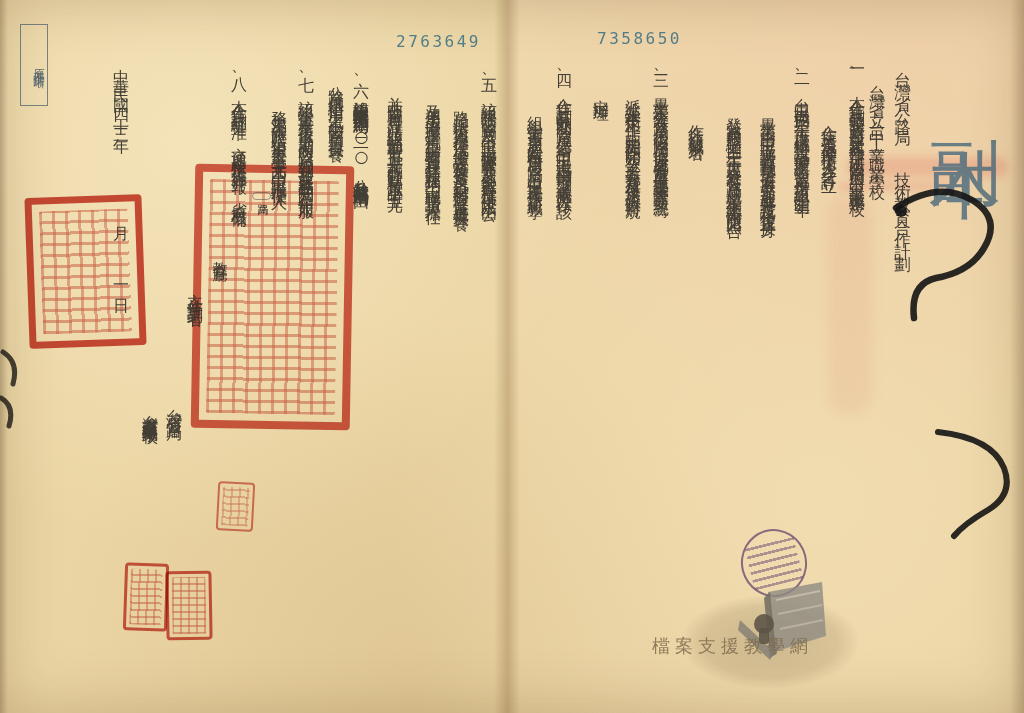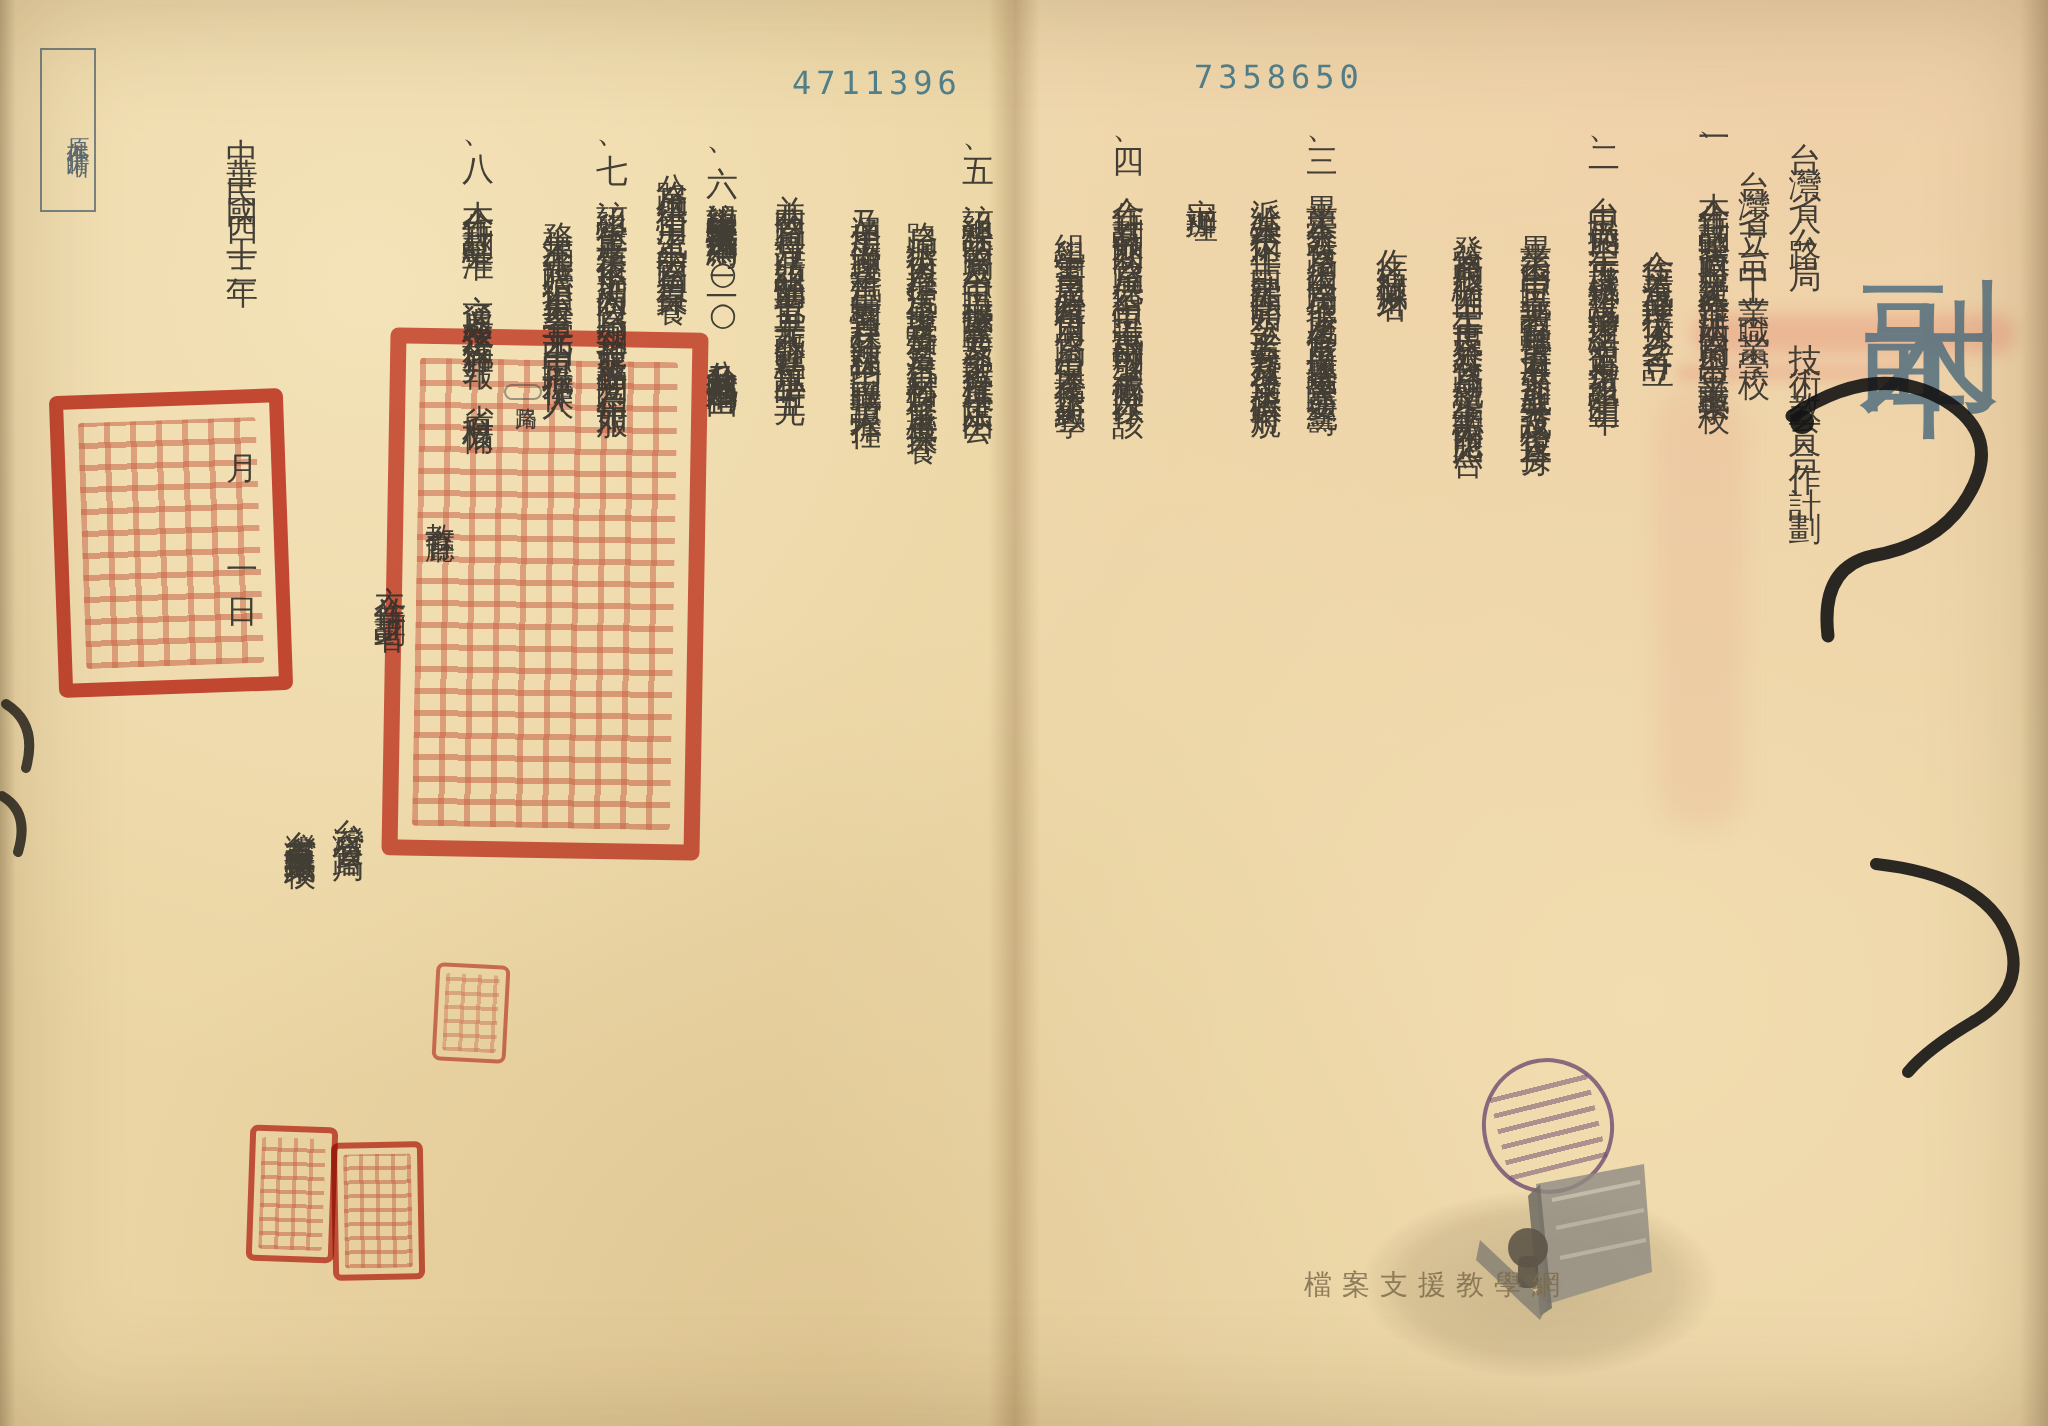--- a/index.html
+++ b/index.html
@@ -71,21 +71,21 @@
     background:rgba(224,118,102,.22);border-radius:6px;filter:blur(3px);}
   .smudge3{position:absolute;left:828px;top:195px;width:44px;height:220px;z-index:1;
     background:rgba(220,110,95,.10);border-radius:20px;filter:blur(6px);}
 
   .cords{position:absolute;inset:0;z-index:5;pointer-events:none;}
 
   .watermark{position:absolute;left:648px;top:578px;width:244px;height:128px;z-index:4;opacity:.95;}
   .wm-oval{position:absolute;inset:0;
     background:radial-gradient(closest-side, rgba(122,102,66,.30), rgba(122,102,66,.20) 55%, transparent 74%);}
   .wm-text{position:absolute;left:4px;top:56px;font-family:"DejaVu Sans","Liberation Sans",sans-serif;
-    font-size:14px;letter-spacing:5px;color:rgba(120,102,72,.85);}
+    font-size:18px;letter-spacing:5px;color:rgba(120,102,72,.85);}
   .wm-book{position:absolute;left:82px;top:-4px;}
 </style>
 </head>
 <body>
 
 <div class="stage">
   <div class="page-right-tint"></div>
   <div class="gutter"></div>
   <div class="edge-l"></div>
   <div class="edge-r"></div>
@@ -108,21 +108,21 @@
     </div>
   <div class="seal seal-small seal-s3">
       <div class="inner"></div>
     </div>
   <div class="stamp-purple">
       <div class="lines"></div>
     </div>
 
   <div class="unclear-box">原件不清晰</div>
 
-  <div class="pagenum" style="left:396px;top:32px">4711396</div>
+  <div class="pagenum" style="left:396px;top:32px">2763649</div>
   <div class="pagenum" style="left:597px;top:29px">7358650</div>
 
   <div class="copy-label">副本</div>
 
   <div class="vcol title-col" style="left:891px;top:58px">台灣省公路局　技術教育合作計劃</div>
   <div class="vcol school-col" style="left:866px;top:72px">台灣省立台中工業職業學校</div>
 
   <div class="vcol" style="left:846px;top:60px">一、本合作計劃遵照省政府規定建教合作辦法由公路局與台中工業職業學校</div>
   <div class="vcol" style="left:818px;top:112px">合作培養汽車修理技術人才之旨訂立</div>
   <div class="vcol" style="left:791px;top:62px">二、台中工職於四十二年度機械科設汽車修理組名額定為卅名該組學生明年</div>

